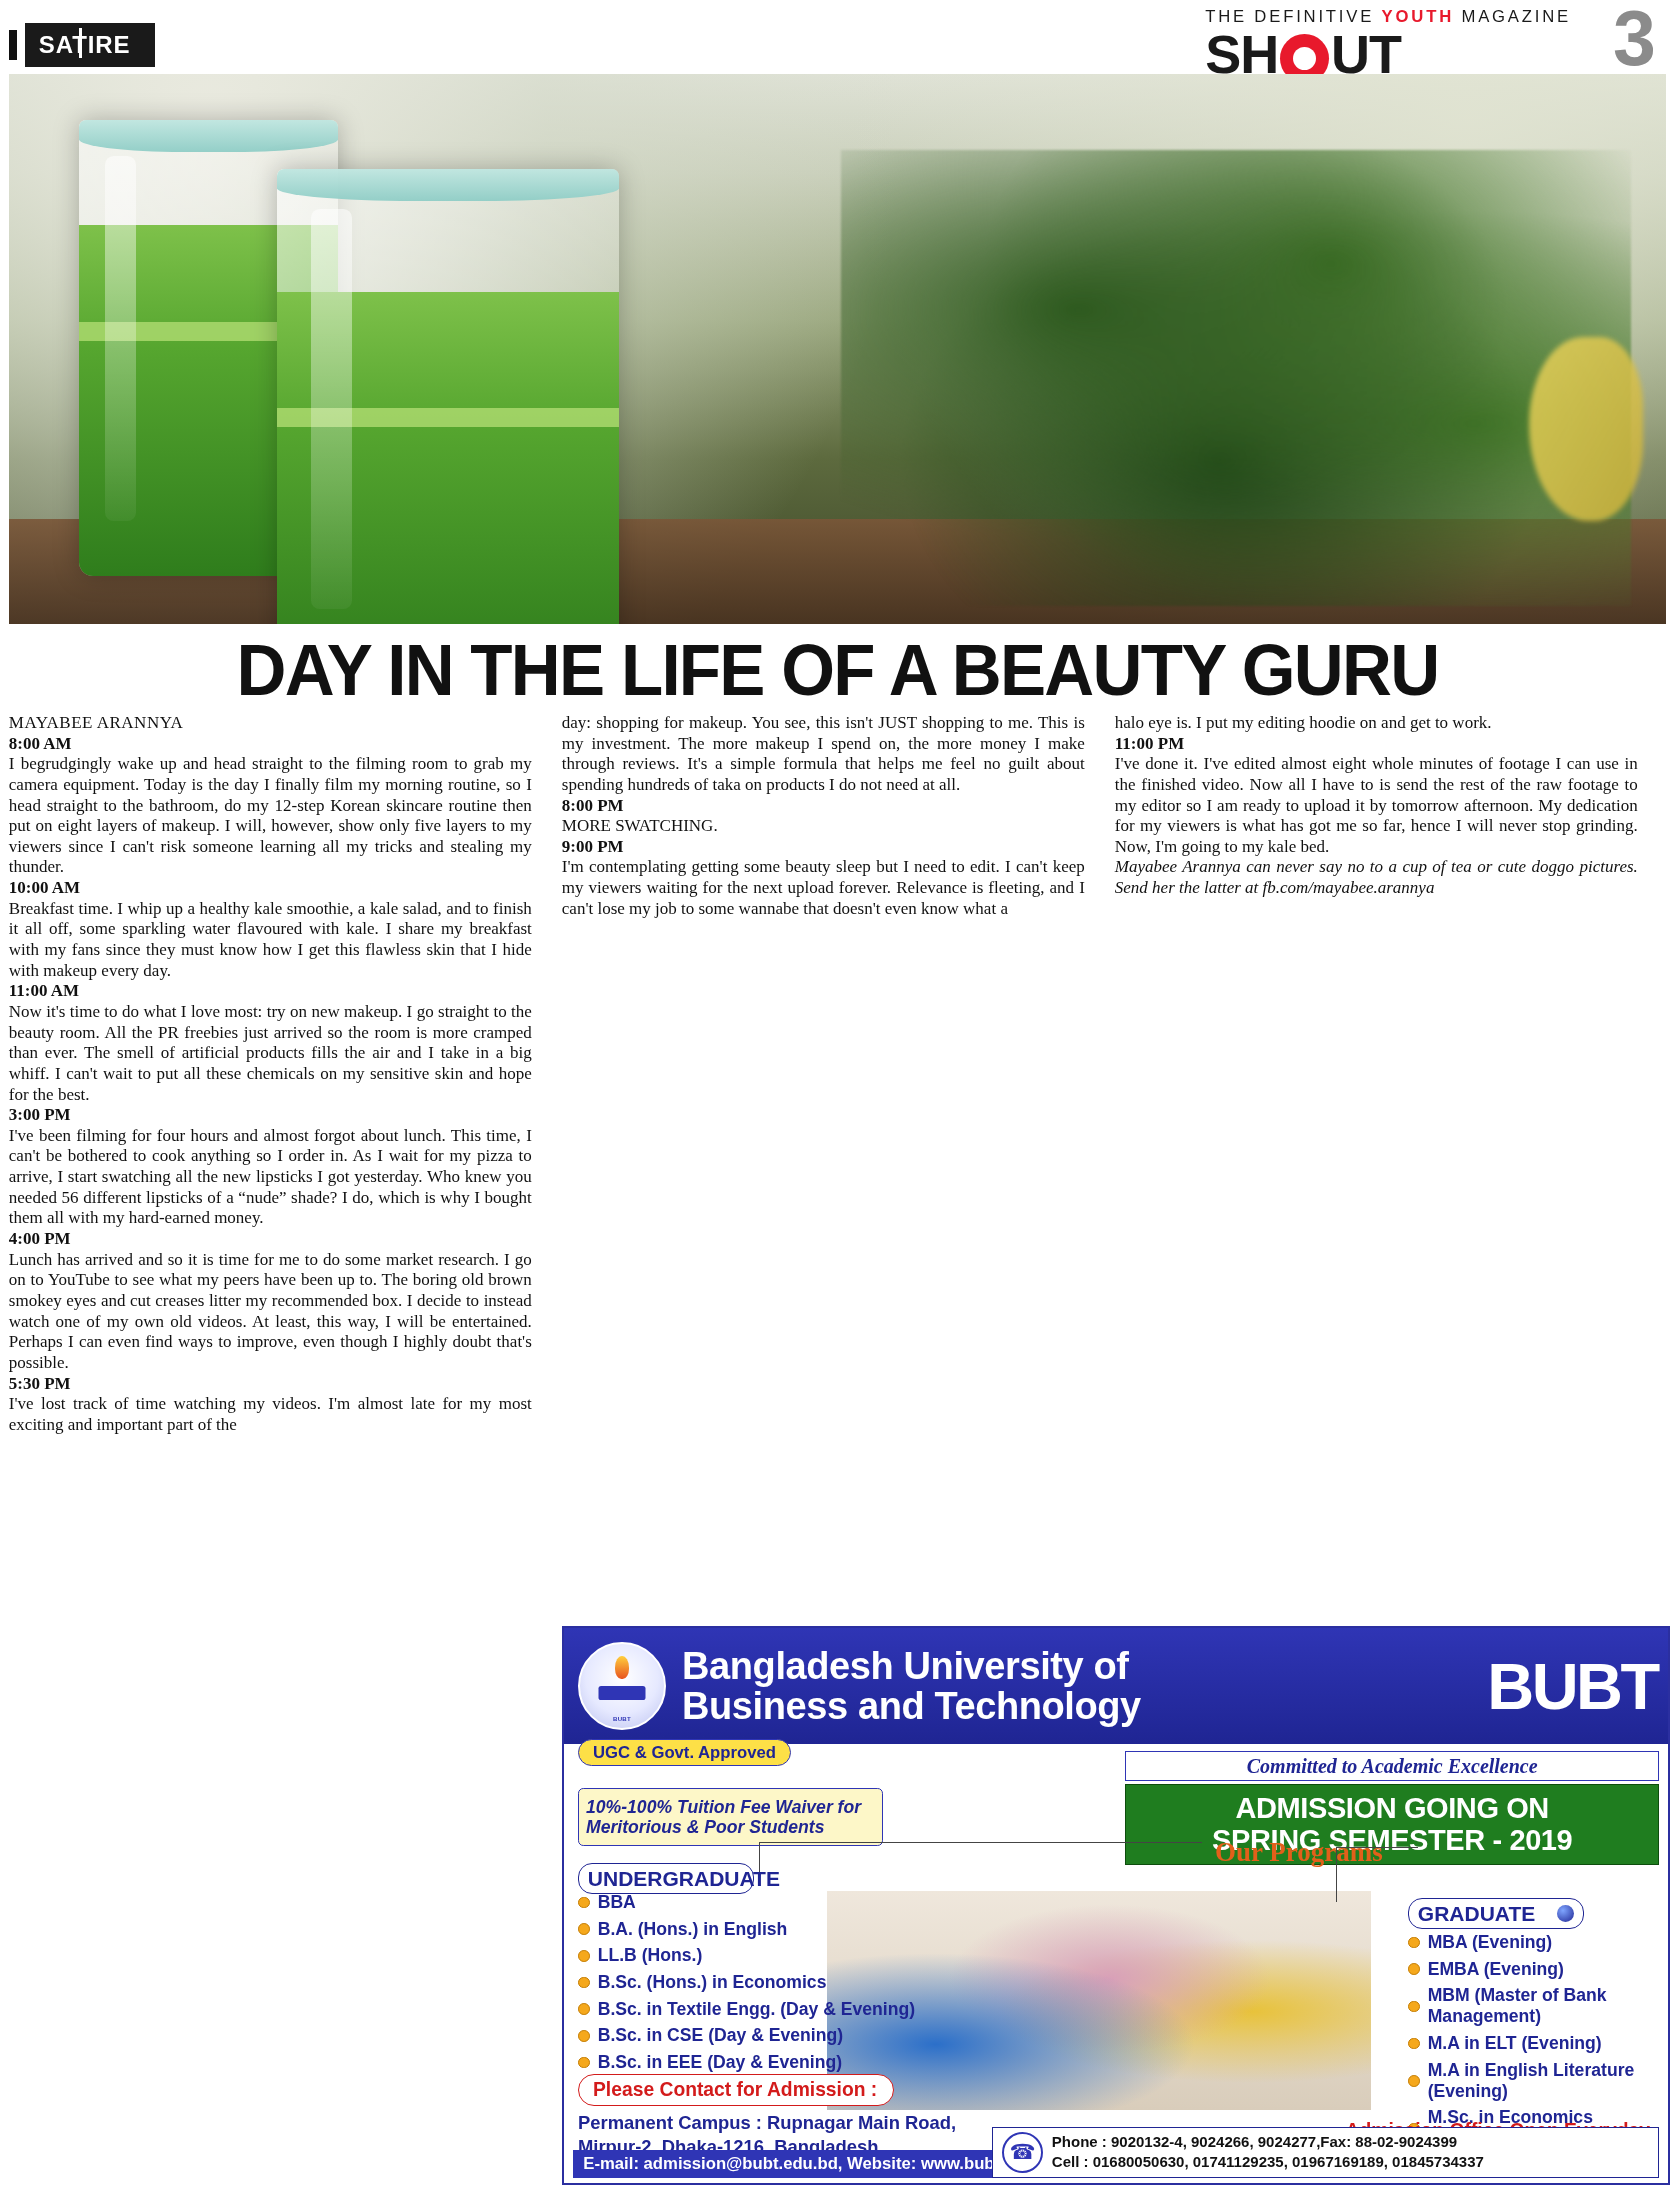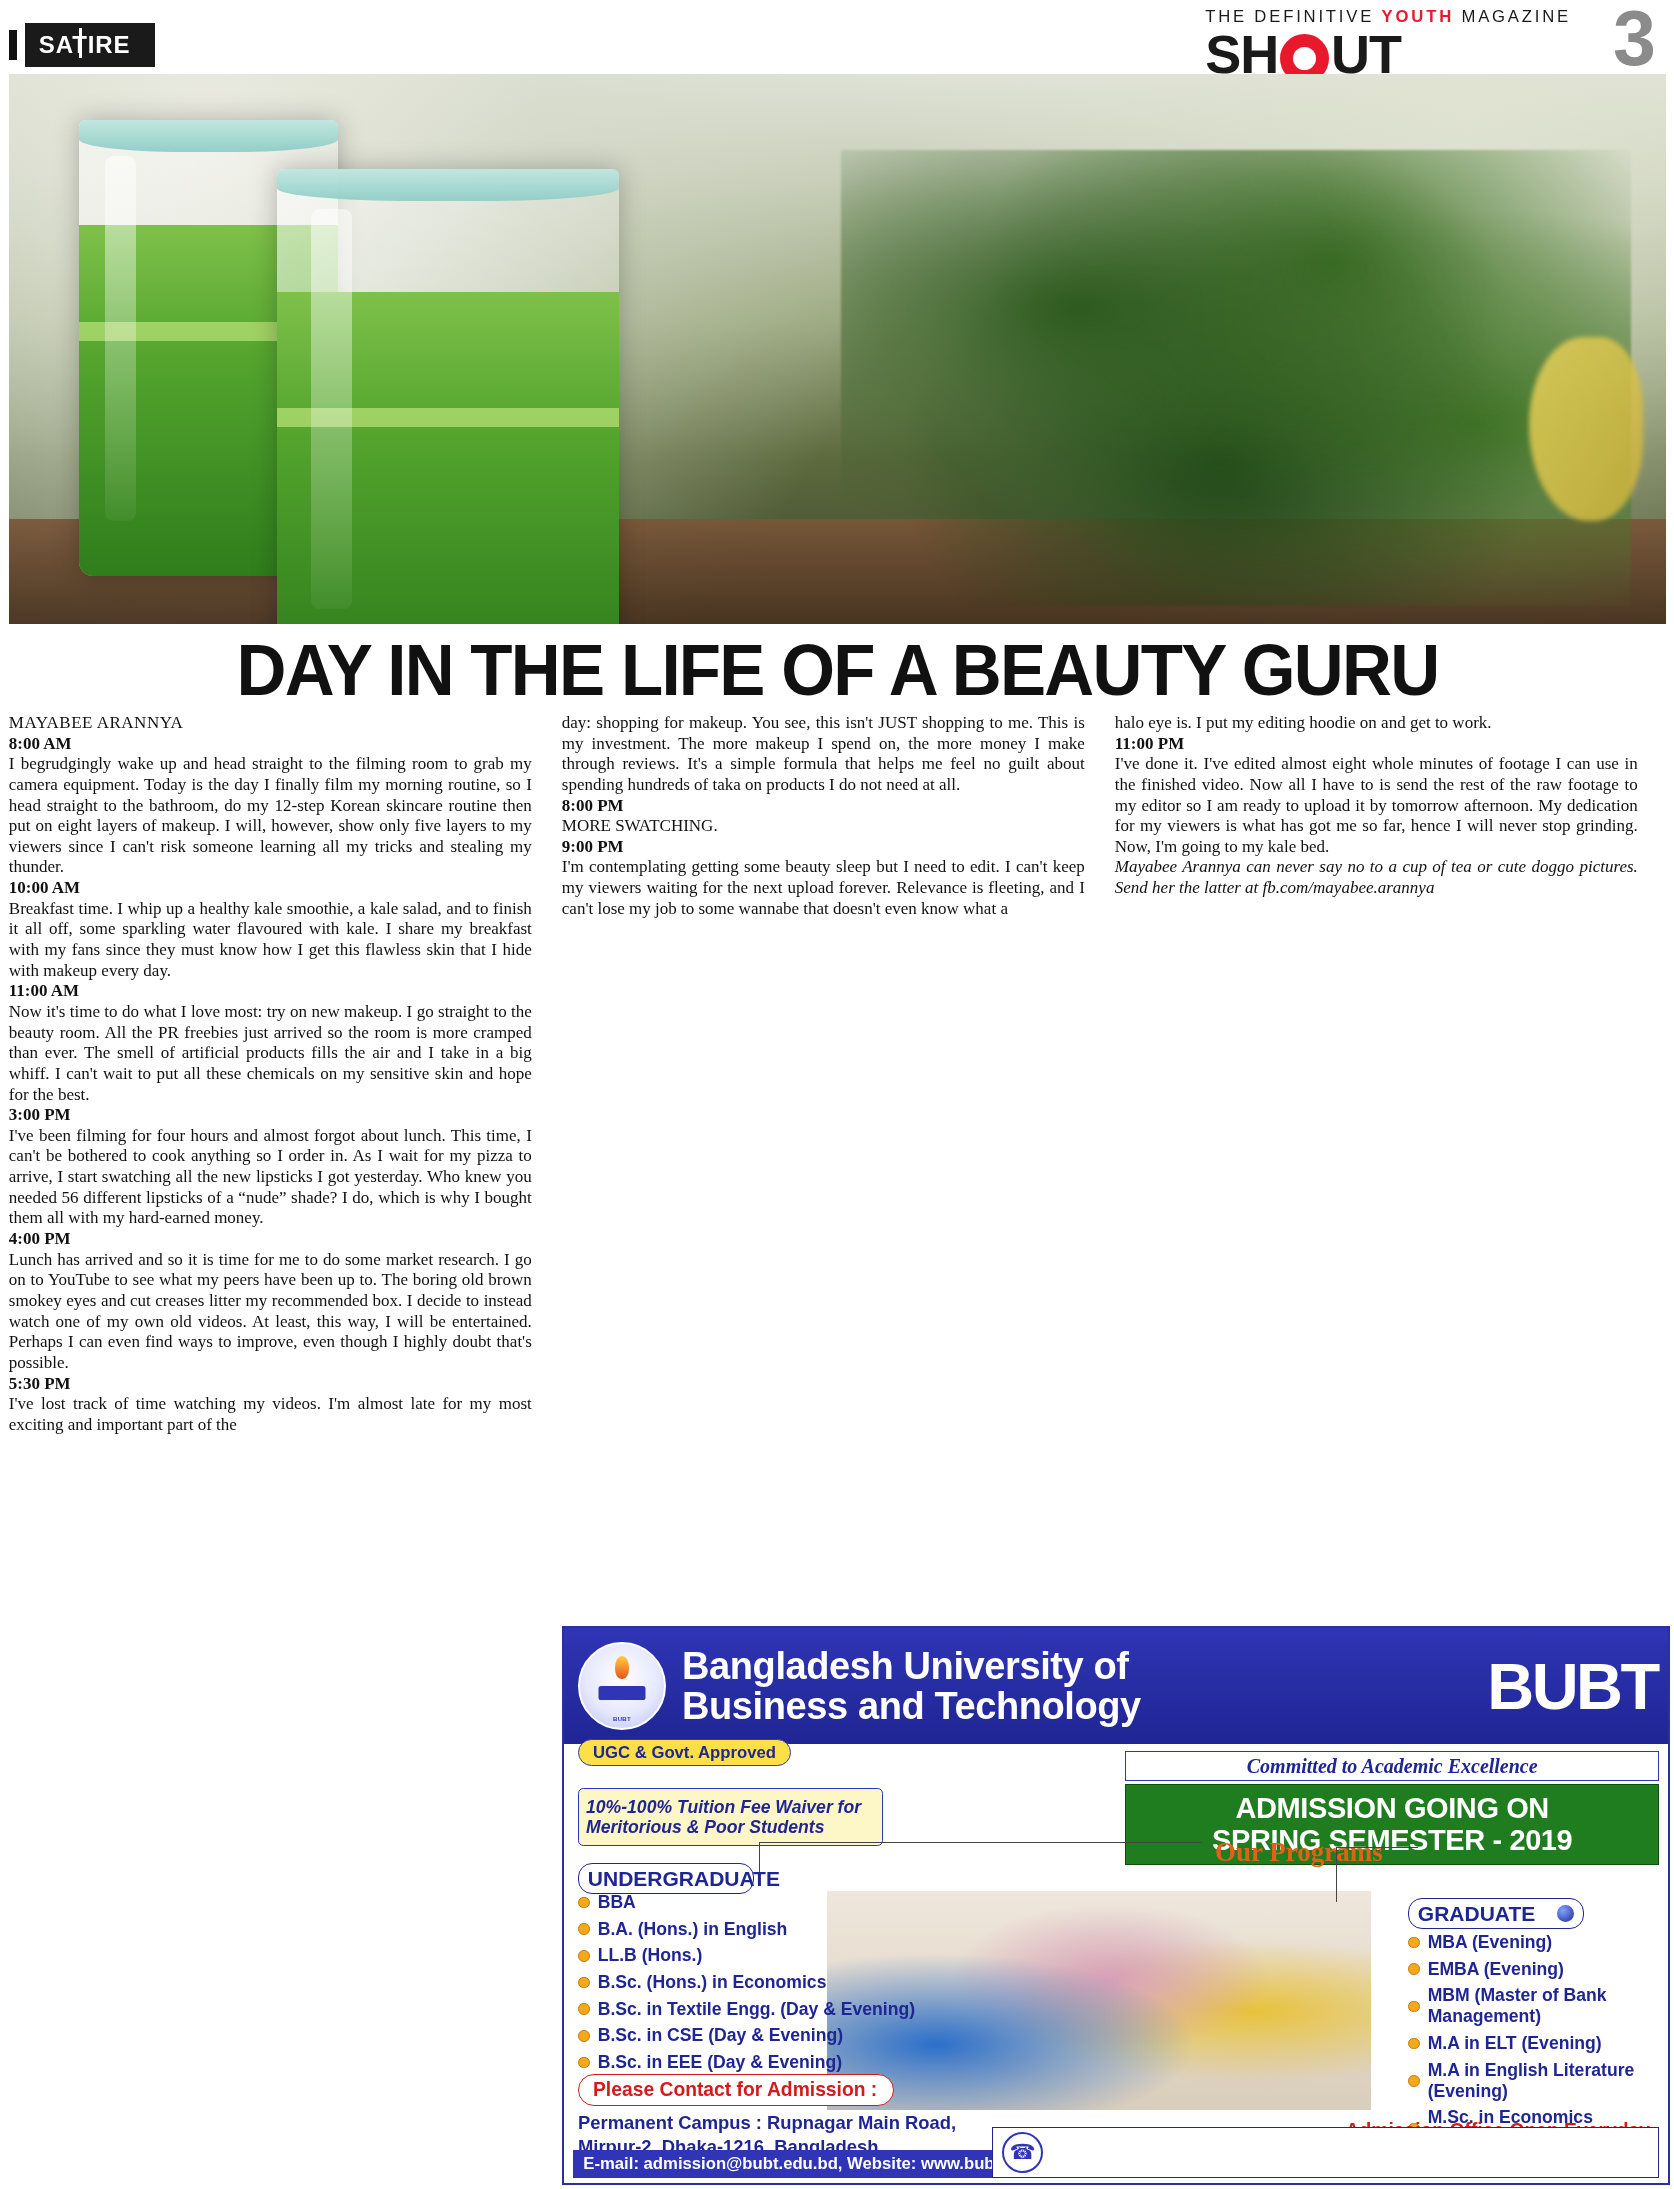--- a/index.html
+++ b/index.html
@@ -498,16 +498,20 @@
     </div>
     <div>Mirpur-2, Dhaka-1216, Bangladesh.</div>
   </div>
 
   <div class="openday">Admission Office Open Everyday</div>
 
   <div class="emailbar">E-mail: admission@bubt.edu.bd, Website: www.bubt.edu.bd</div>
 
   <div class="phonebox">
     <div class="phone-icon">☎</div>
+    <div class="phone-lines">
+      <div>Phone : 9020132-4, 9024266, 9024277,Fax: 88-02-9024399</div>
+      <div>Cell :  01680050630, 01741129235, 01967169189, 01845734337</div>
+    </div>
   </div>
 
 </div>
 
 
 </body></html>

